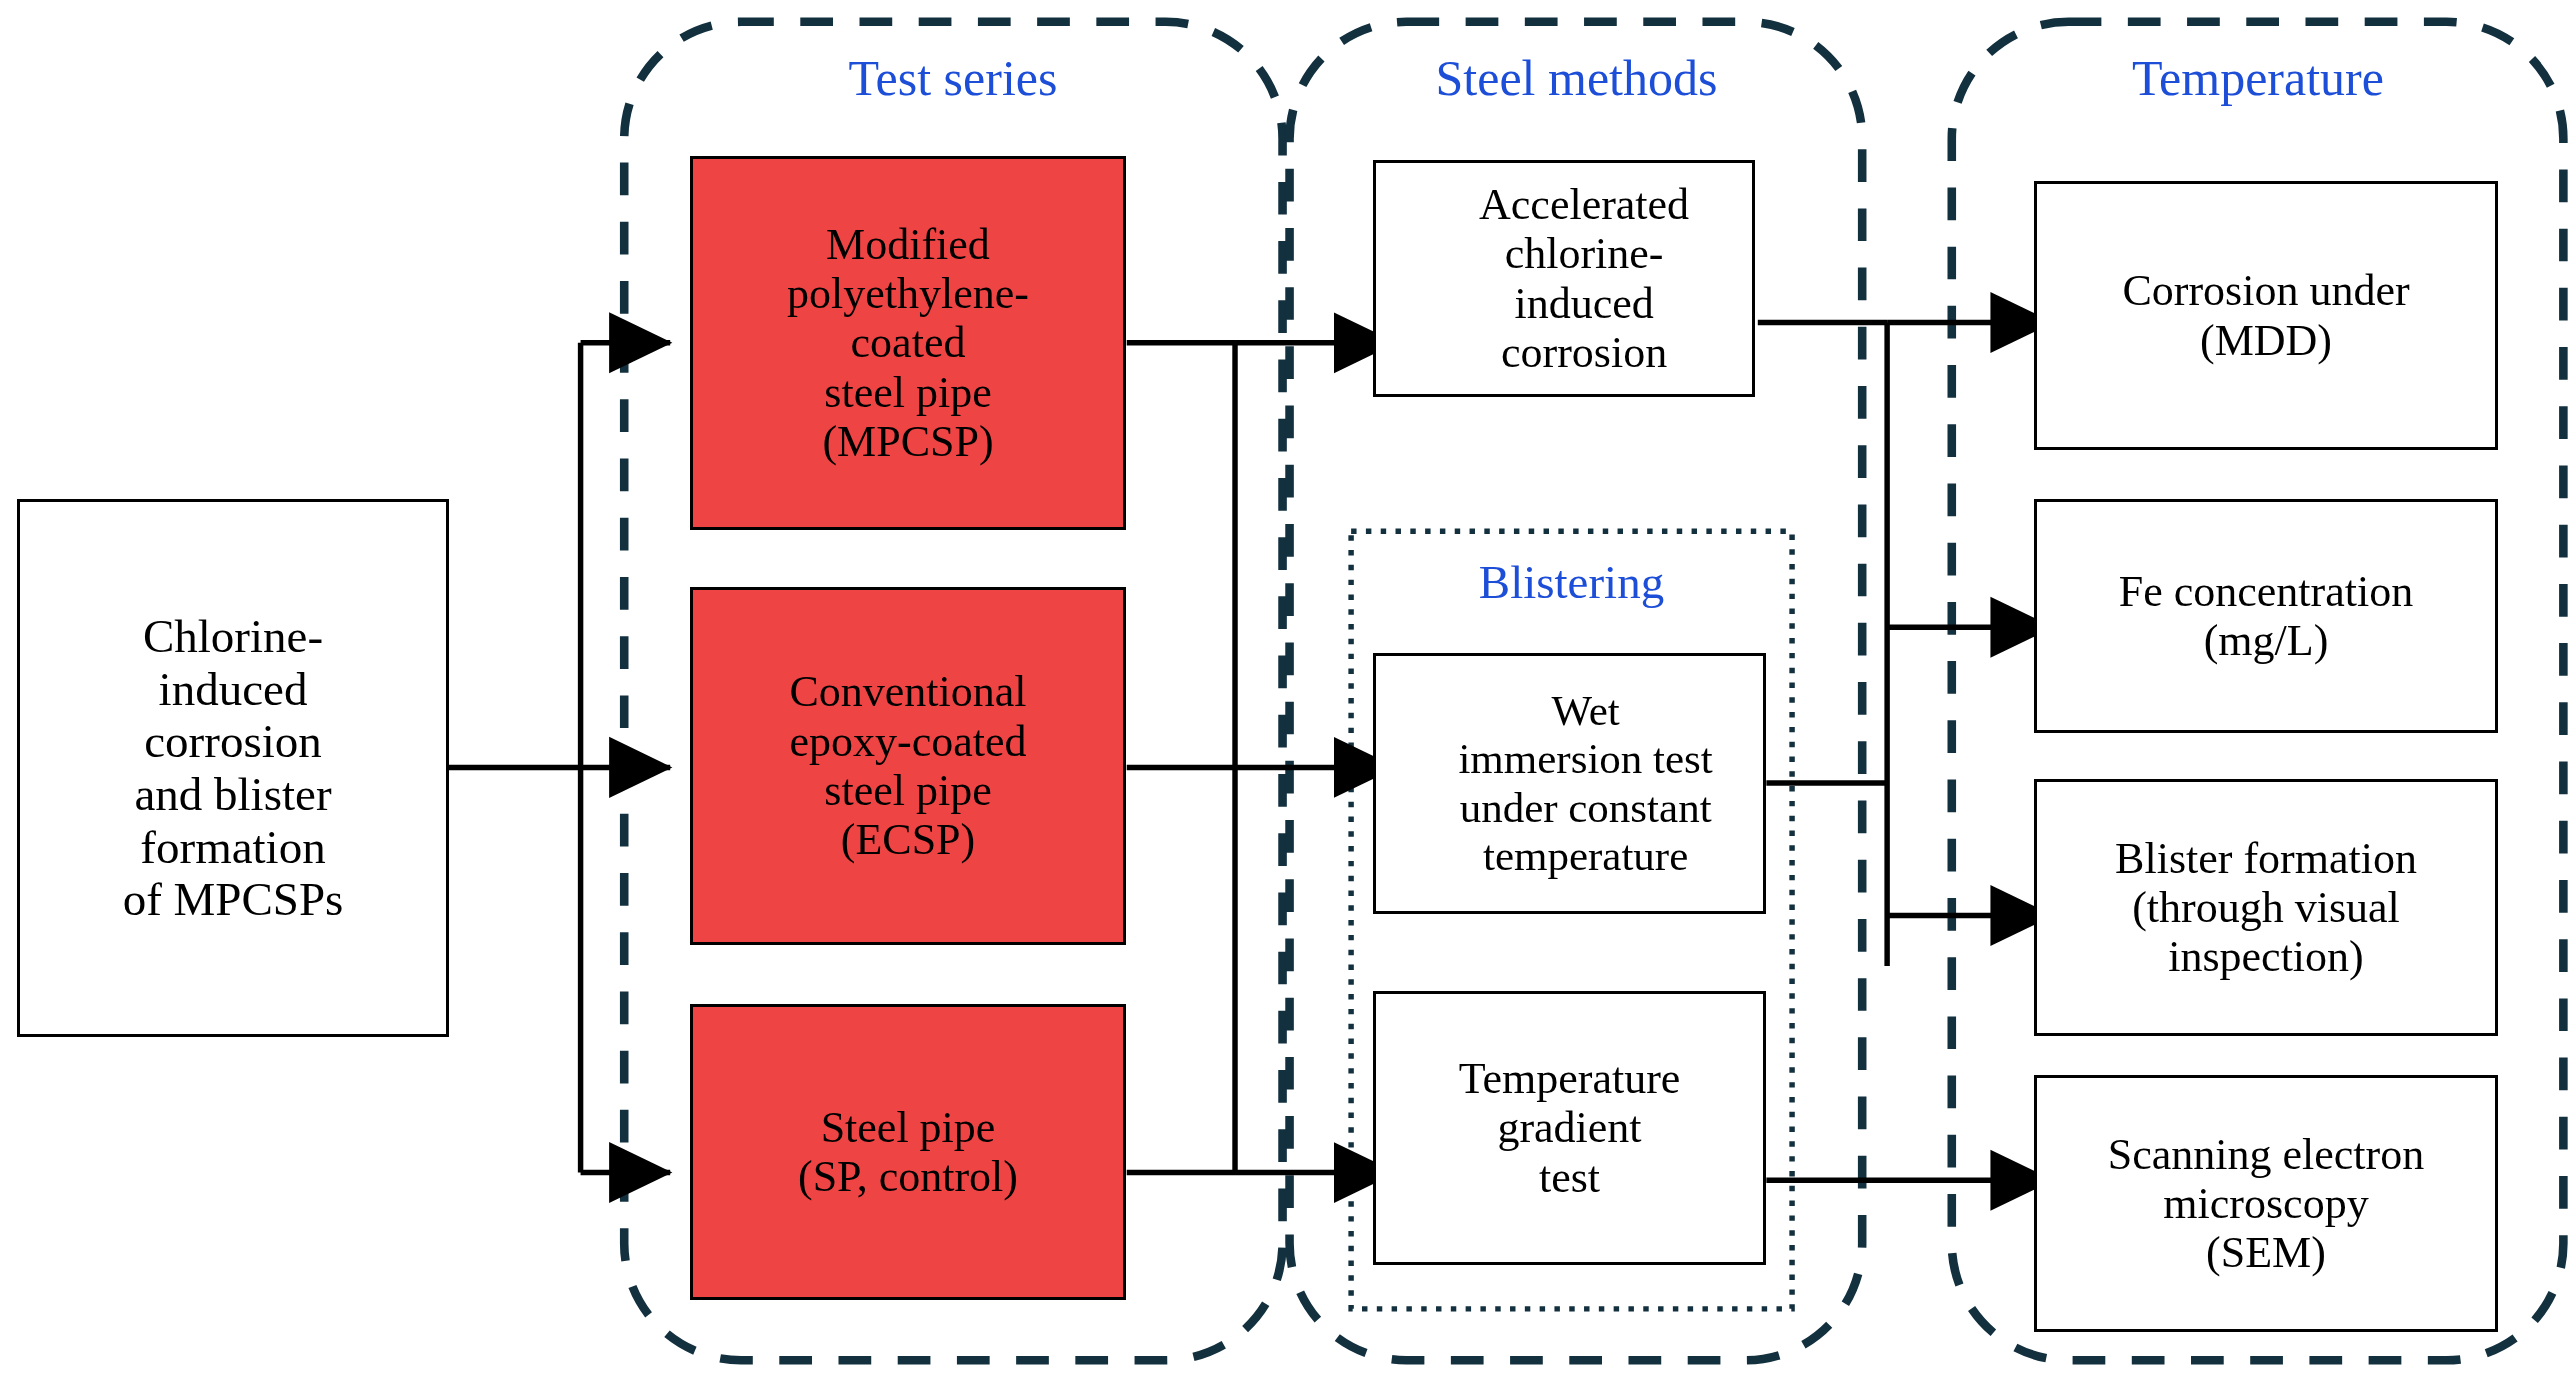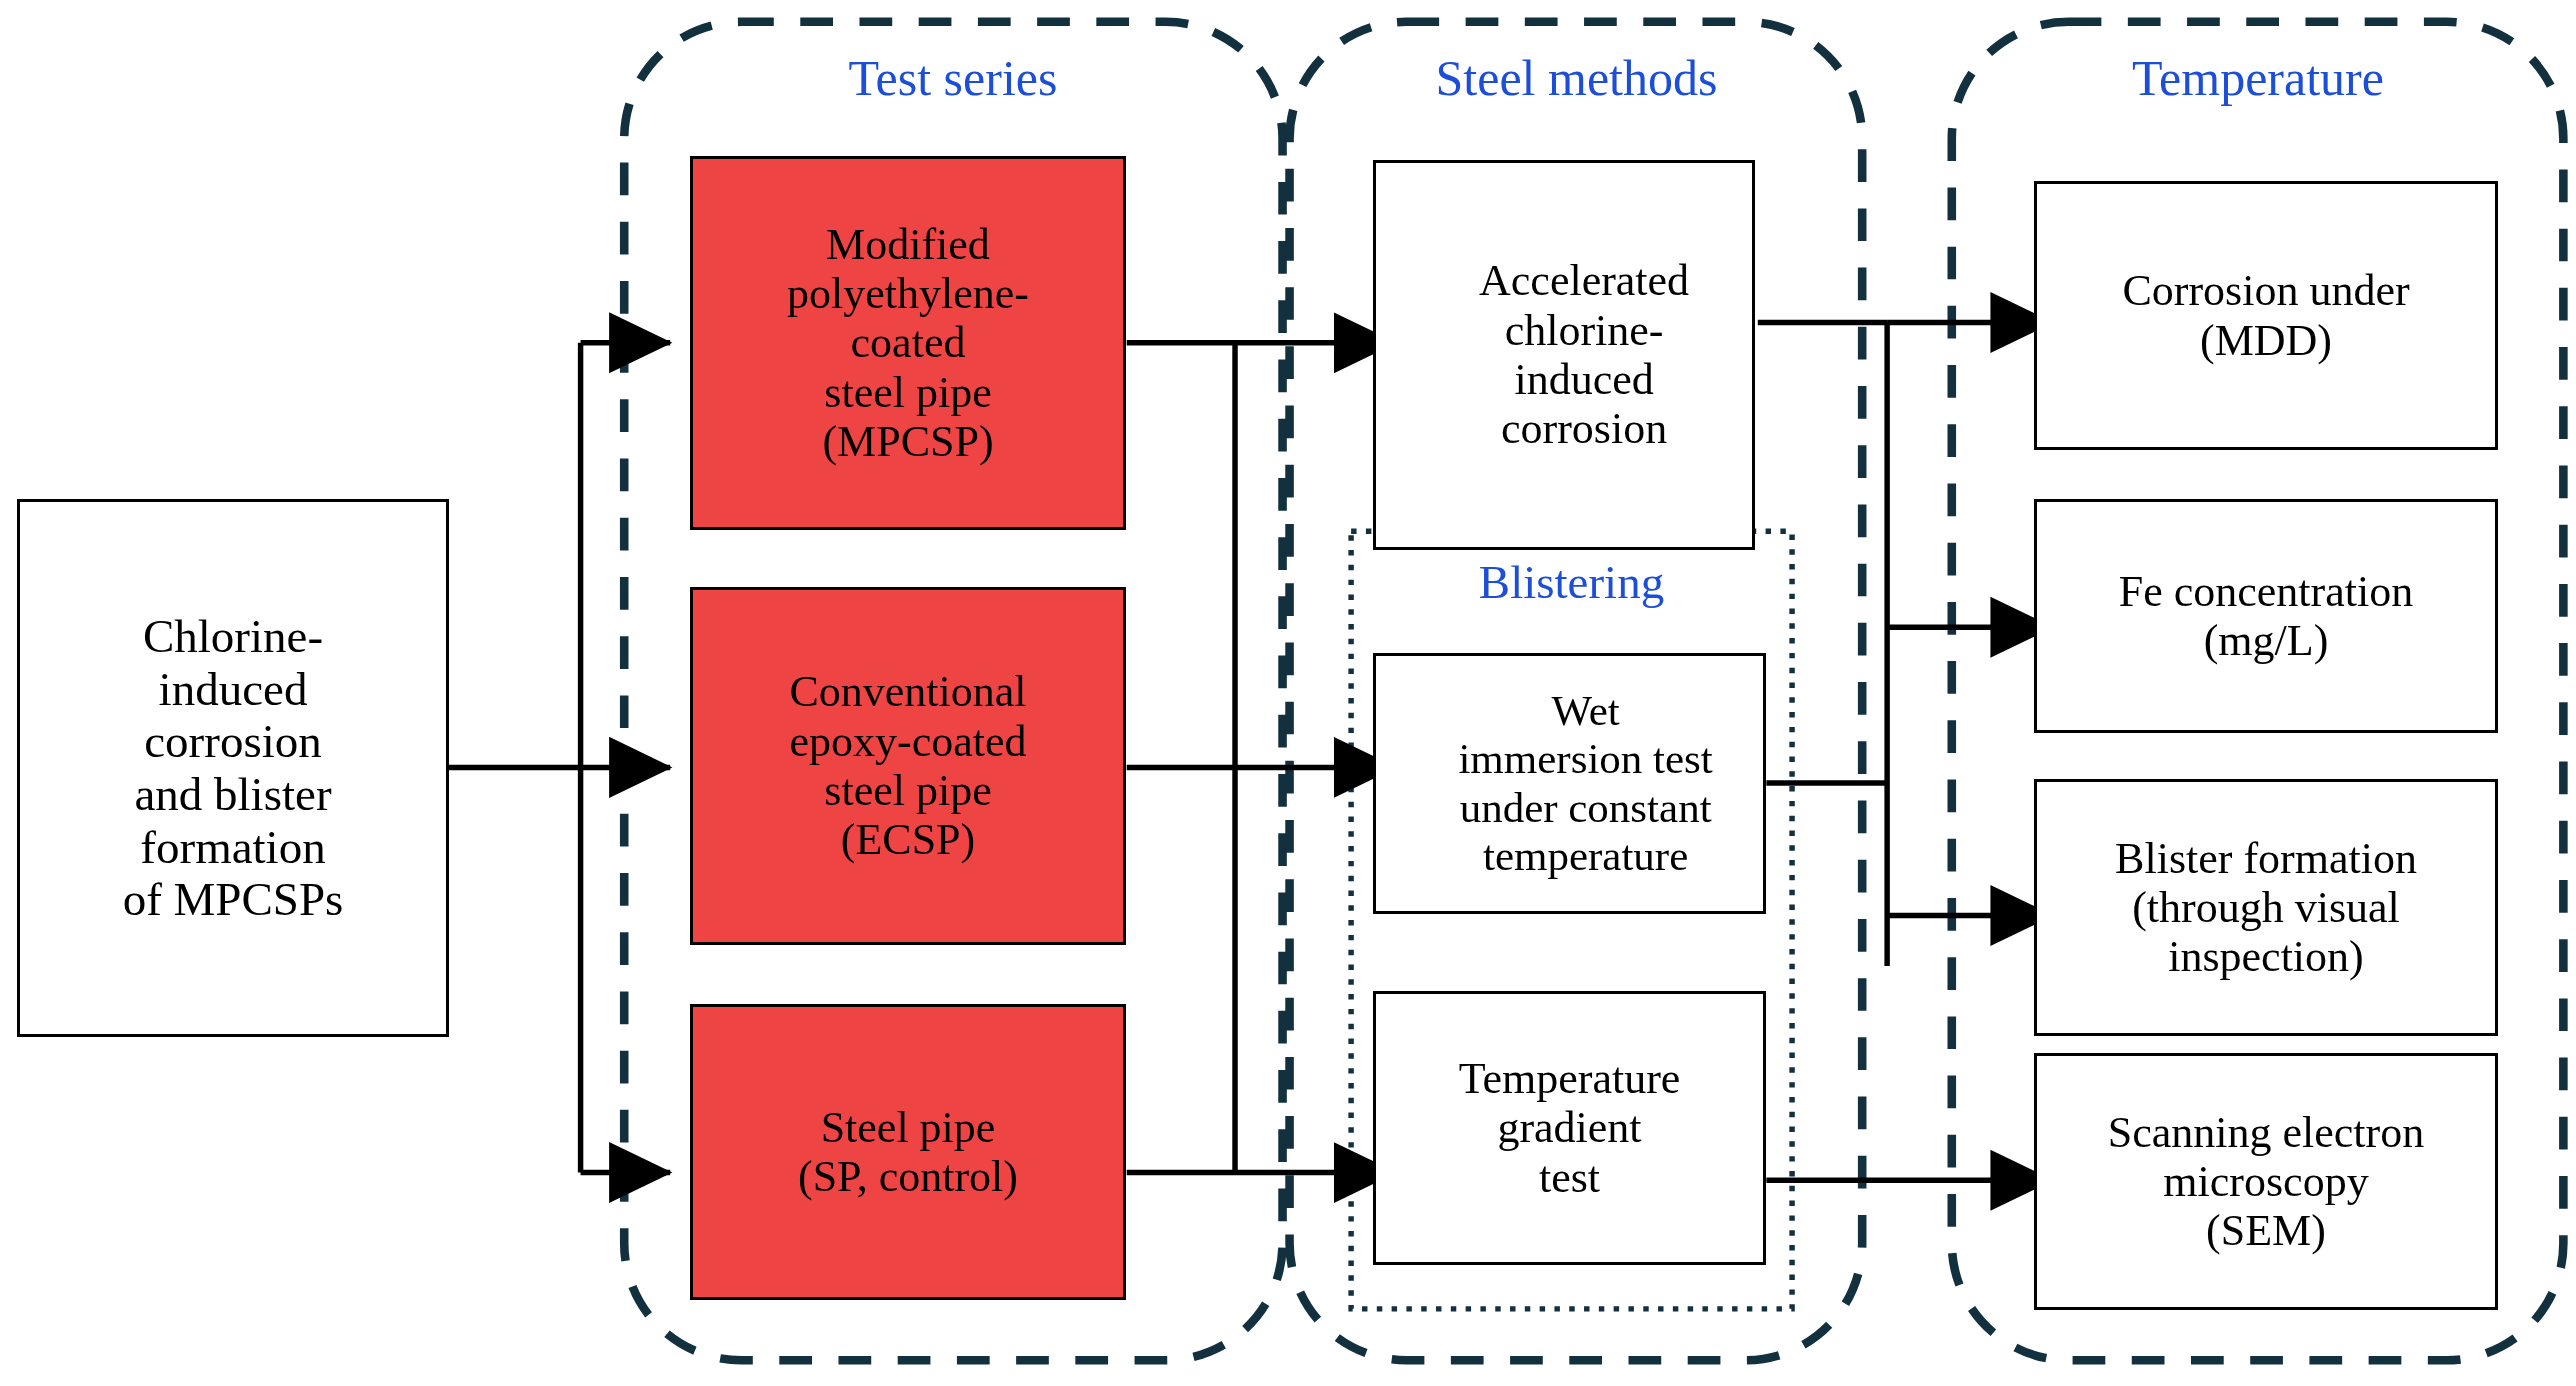--- a/index.html
+++ b/index.html
@@ -150,21 +150,21 @@
     <span class="txt">Conventional
 epoxy-coated
 steel pipe
 (ECSP)</span>
   </div>
   <div class="node shaded" style="left:690px; top:1004px; width:436px; height:296px; font-size:44px;">
     <span class="txt">Steel pipe
 (SP, control)</span>
   </div>
 
-  <div class="node" style="left:1373px; top:160px; width:382px; height:390px; font-size:44px;padding-left:48px;">
+  <div class="node" style="left:1373px; top:160px; width:382px; height:237px; font-size:44px;padding-left:48px;">
     <span class="txt">Accelerated
 chlorine-
 induced
 corrosion</span>
   </div>
   <div class="node" style="left:1373px; top:653px; width:393px; height:261px; font-size:43px;padding-left:40px;">
     <span class="txt">Wet
 immersion test
 under constant
 temperature</span>
@@ -181,20 +181,20 @@
   </div>
   <div class="node" style="left:2034px; top:499px; width:464px; height:234px; font-size:44px;">
     <span class="txt">Fe concentration
 (mg/L)</span>
   </div>
   <div class="node" style="left:2034px; top:779px; width:464px; height:257px; font-size:44px;font-family:Liberation Serif, serif;">
     <span class="txt">Blister formation
 (through visual
 inspection)</span>
   </div>
-  <div class="node" style="left:2034px; top:1053px; width:464px; height:257px; font-size:44px;">
+  <div class="node" style="left:2034px; top:1075px; width:464px; height:257px; font-size:44px;">
     <span class="txt">Scanning electron
 microscopy
 (SEM)</span>
   </div>
 
 </div>
 
 
 </body></html>

